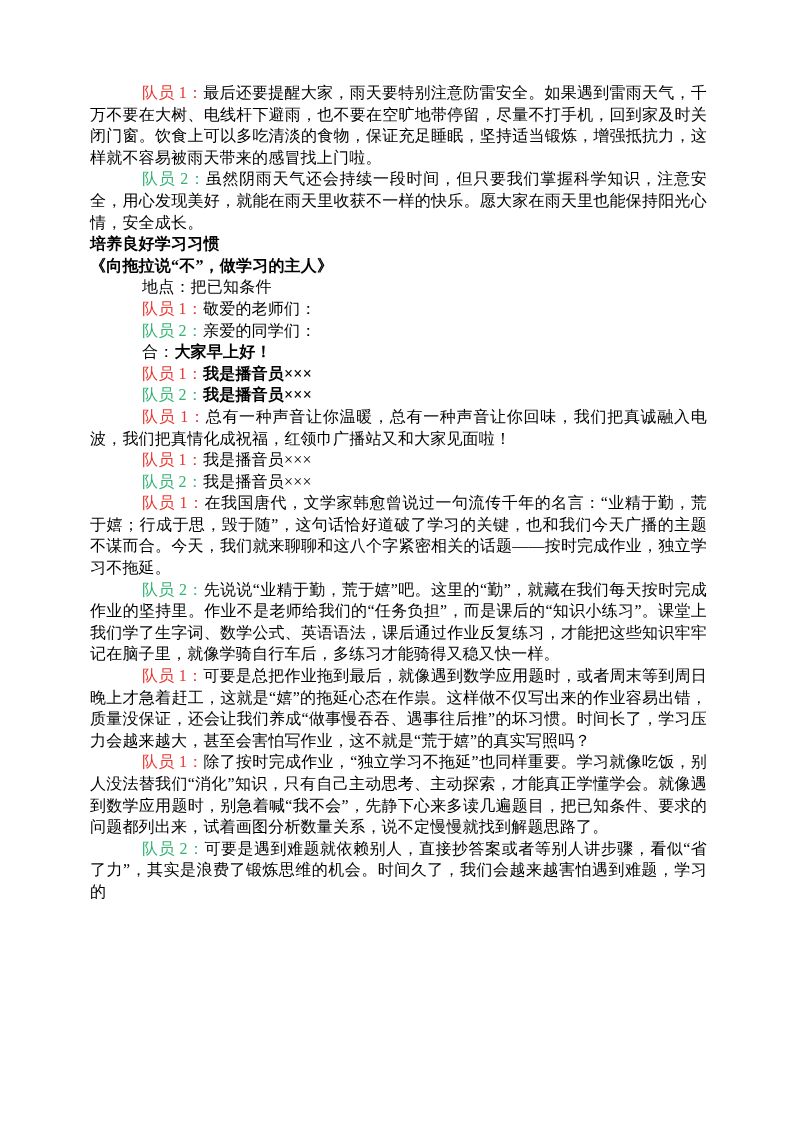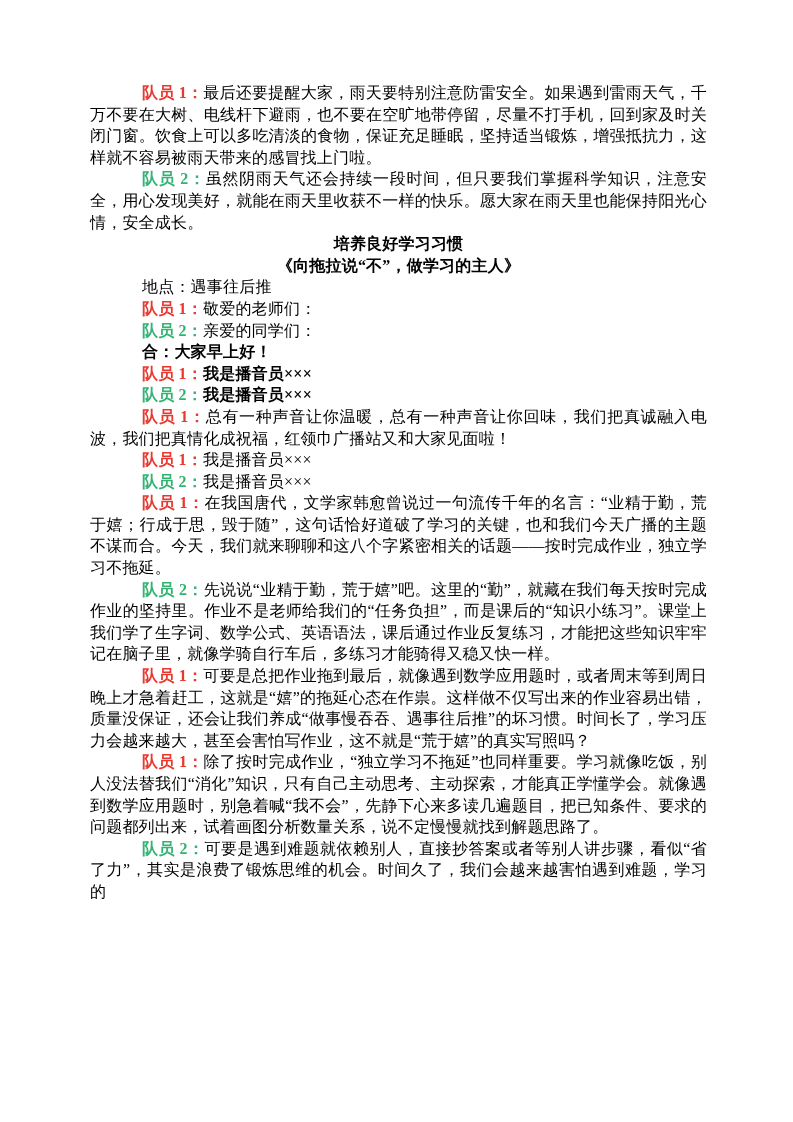--- a/index.html
+++ b/index.html
@@ -23,41 +23,41 @@
   }
   .para {
     margin: 0;
     font-size: 16px;
     line-height: 21.6px;
     text-indent: 52px;
     text-align: justify;
     letter-spacing: 0.2px;
   }
   .para .label {
-    font-weight: bold;
+    font-weight: normal;
   }
   .para.bold .text {
     font-weight: bold;
   }
   .para.heading {
     text-indent: 0;
-    text-align: center;
+    text-align: left;
     font-weight: bold;
   }
 </style>
 </head>
 <body>
 
 <div class="page">
   <div class="doc-body">
       <p class="para dialog"><span class="label" style="color: rgb(232, 56, 47);">队员 1：</span><span class="text">最后还要提醒大家，雨天要特别注意防雷安全。如果遇到雷雨天气，千万不要在大树、电线杆下避雨，也不要在空旷地带停留，尽量不打手机，回到家及时关闭门窗。饮食上可以多吃清淡的食物，保证充足睡眠，坚持适当锻炼，增强抵抗力，这样就不容易被雨天带来的感冒找上门啦。</span></p>
       <p class="para dialog"><span class="label" style="color: rgb(50, 179, 115);">队员 2：</span><span class="text">虽然阴雨天气还会持续一段时间，但只要我们掌握科学知识，注意安全，用心发现美好，就能在雨天里收获不一样的快乐。愿大家在雨天里也能保持阳光心情，安全成长。</span></p>
       <p class="para heading bold"><span class="text">培养良好学习习惯</span></p>
       <p class="para heading bold"><span class="text">《向拖拉说“不”，做学习的主人》</span></p>
-      <p class="para meta"><span class="text">地点：遇事往后推</span></p>
+      <p class="para meta"><span class="text">地点：把已知条件</span></p>
       <p class="para dialog"><span class="label" style="color: rgb(232, 56, 47);">队员 1：</span><span class="text">敬爱的老师们：</span></p>
       <p class="para dialog"><span class="label" style="color: rgb(50, 179, 115);">队员 2：</span><span class="text">亲爱的同学们：</span></p>
       <p class="para dialog bold"><span class="label" style="color: rgb(0, 0, 0);">合：</span><span class="text">大家早上好！</span></p>
       <p class="para dialog bold"><span class="label" style="color: rgb(232, 56, 47);">队员 1：</span><span class="text">我是播音员×××</span></p>
       <p class="para dialog bold"><span class="label" style="color: rgb(50, 179, 115);">队员 2：</span><span class="text">我是播音员×××</span></p>
       <p class="para dialog"><span class="label" style="color: rgb(232, 56, 47);">队员 1：</span><span class="text">总有一种声音让你温暖，总有一种声音让你回味，我们把真诚融入电波，我们把真情化成祝福，红领巾广播站又和大家见面啦！</span></p>
       <p class="para dialog"><span class="label" style="color: rgb(232, 56, 47);">队员 1：</span><span class="text">我是播音员×××</span></p>
       <p class="para dialog"><span class="label" style="color: rgb(50, 179, 115);">队员 2：</span><span class="text">我是播音员×××</span></p>
       <p class="para dialog"><span class="label" style="color: rgb(232, 56, 47);">队员 1：</span><span class="text">在我国唐代，文学家韩愈曾说过一句流传千年的名言：“业精于勤，荒于嬉；行成于思，毁于随”，这句话恰好道破了学习的关键，也和我们今天广播的主题不谋而合。今天，我们就来聊聊和这八个字紧密相关的话题——按时完成作业，独立学习不拖延。</span></p>
       <p class="para dialog"><span class="label" style="color: rgb(50, 179, 115);">队员 2：</span><span class="text">先说说“业精于勤，荒于嬉”吧。这里的“勤”，就藏在我们每天按时完成作业的坚持里。作业不是老师给我们的“任务负担”，而是课后的“知识小练习”。课堂上我们学了生字词、数学公式、英语语法，课后通过作业反复练习，才能把这些知识牢牢记在脑子里，就像学骑自行车后，多练习才能骑得又稳又快一样。</span></p>

